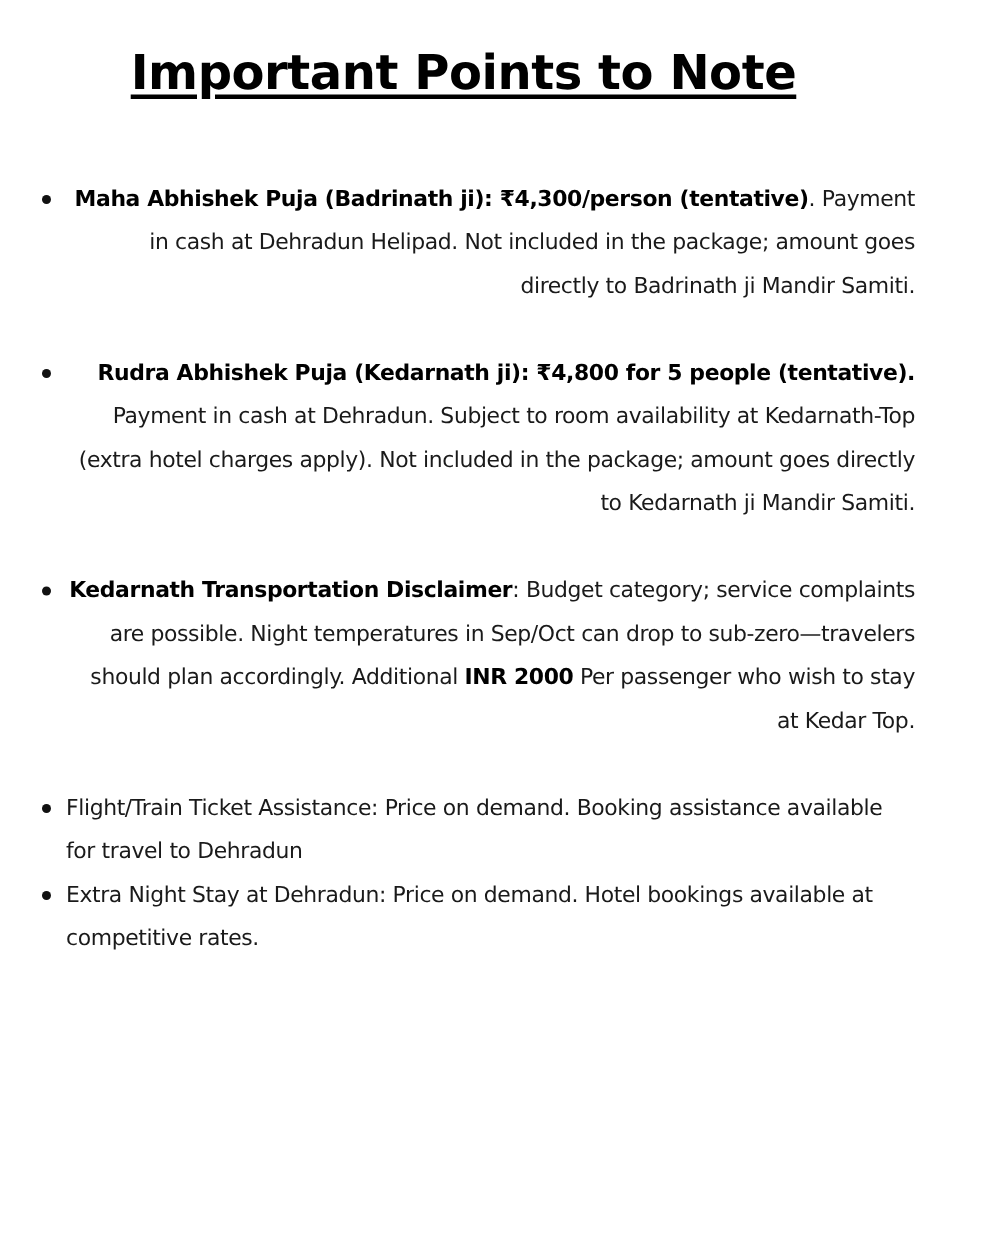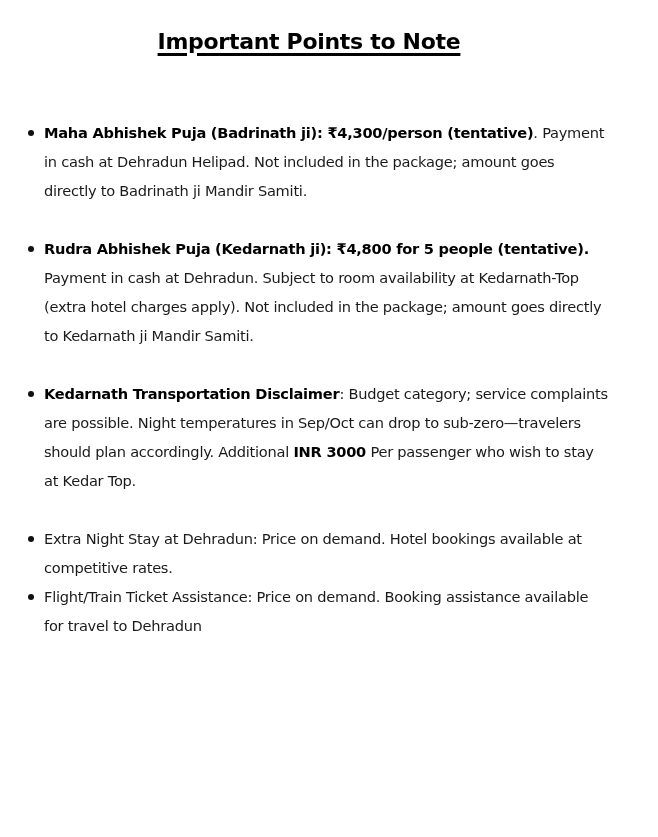--- a/index.html
+++ b/index.html
@@ -16,21 +16,21 @@
       color: #111111;
     }
     .title {
       position: absolute;
       left: 0;
       top: 29px;
       width: 618px;
       text-align: center;
       font-family: "DejaVu Sans", sans-serif;
       font-weight: bold;
-      font-size: 22px;
+      font-size: 32px;
       letter-spacing: -0.3px;
       color: #000000;
       margin: 0;
     }
     .title span {
       text-decoration: underline;
       text-decoration-thickness: 3px;
       text-underline-offset: 4px;
     }
     ul.notes {
@@ -55,20 +55,21 @@
       position: absolute;
       left: 28px;
       top: 12px;
       width: 6px;
       height: 6px;
       border-radius: 50%;
       background: #111111;
     }
     ul.notes li.gap {
       margin-bottom: 29px;
+      text-align: right;
     }
     b {
       font-weight: bold;
       color: #000000;
     }
   </style>
 </head>
 <body>
 
 <h1 class="title"><span>Important Points to Note</span></h1>
@@ -77,23 +78,23 @@
   <li class="gap">
     <span class="bullet"></span>
     <b>Maha Abhishek Puja (Badrinath ji): ₹4,300/person (tentative)</b><span>. Payment in cash at Dehradun Helipad. Not included in the package; amount goes directly to Badrinath ji Mandir Samiti.</span>
   </li>
   <li class="gap">
     <span class="bullet"></span>
     <b>Rudra Abhishek Puja (Kedarnath ji): ₹4,800 for 5 people (tentative).</b><span> Payment in cash at Dehradun. Subject to room availability at Kedarnath-Top (extra hotel charges apply). Not included in the package; amount goes directly to Kedarnath ji Mandir Samiti.</span>
   </li>
   <li class="gap">
     <span class="bullet"></span>
-    <b>Kedarnath Transportation Disclaimer</b><span>: Budget category; service complaints are possible. Night temperatures in Sep/Oct can drop to sub-zero—travelers should plan accordingly. Additional </span><b>INR 3000</b><span> Per passenger who wish to stay at Kedar Top.</span>
+    <b>Kedarnath Transportation Disclaimer</b><span>: Budget category; service complaints are possible. Night temperatures in Sep/Oct can drop to sub-zero—travelers should plan accordingly. Additional </span><b>INR 2000</b><span> Per passenger who wish to stay at Kedar Top.</span>
+  </li>
+  <li>
+    <span class="bullet"></span>
+    <span>Flight/Train Ticket Assistance: Price on demand. Booking assistance available for travel to Dehradun</span>
   </li>
   <li>
     <span class="bullet"></span>
     <span>Extra Night Stay at Dehradun: Price on demand. Hotel bookings available at competitive rates.</span>
   </li>
-  <li>
-    <span class="bullet"></span>
-    <span>Flight/Train Ticket Assistance: Price on demand. Booking assistance available for travel to Dehradun</span>
-  </li>
 </ul>
 
 </body></html>

